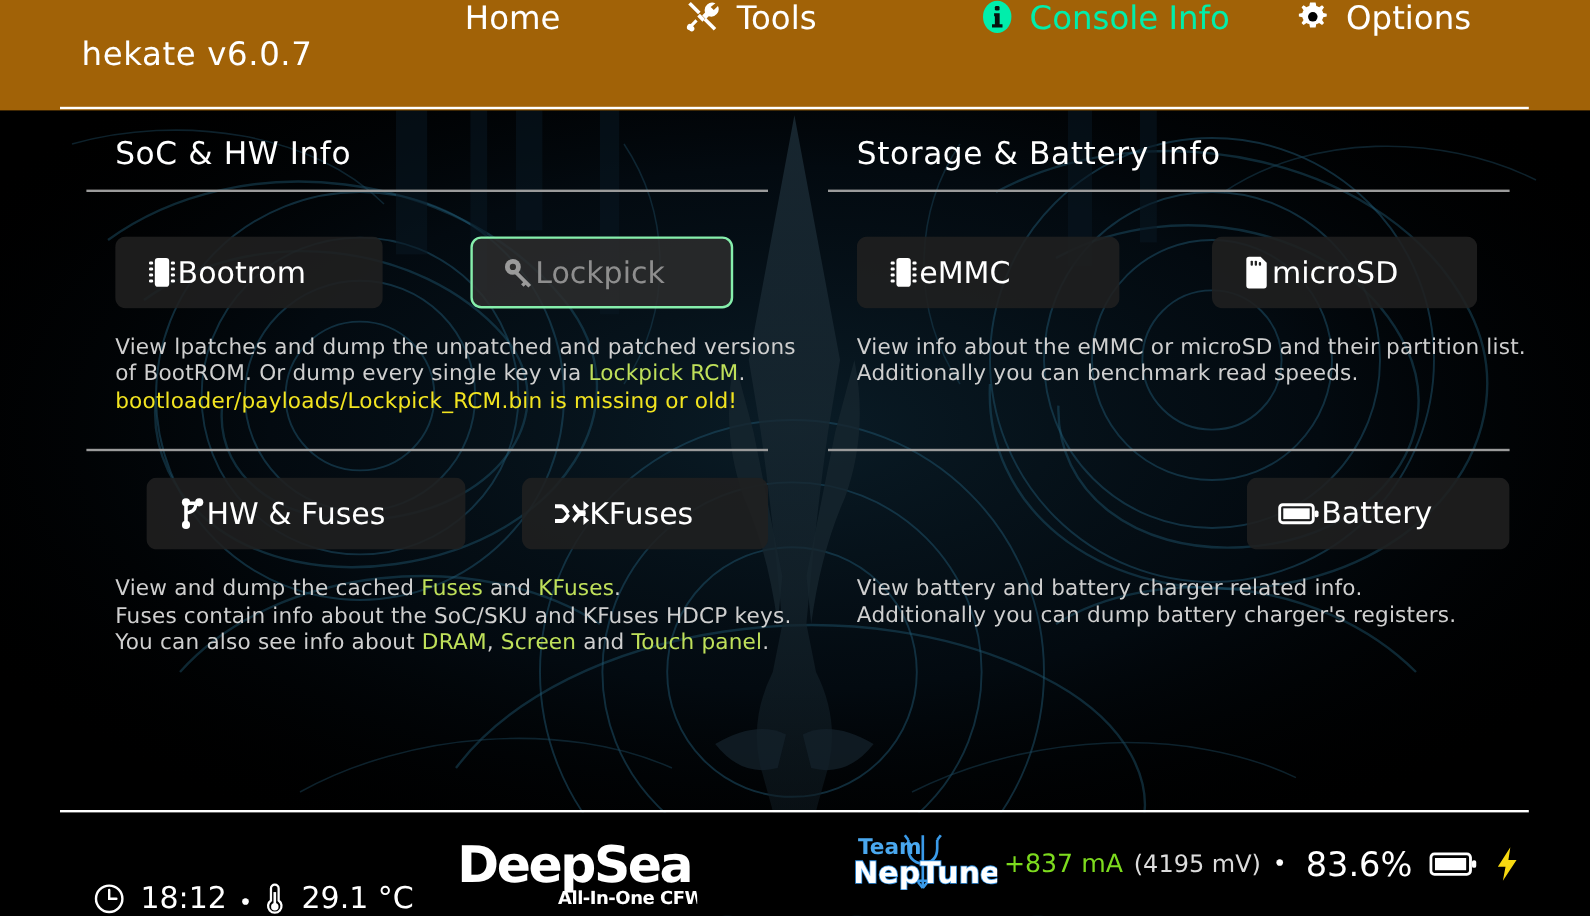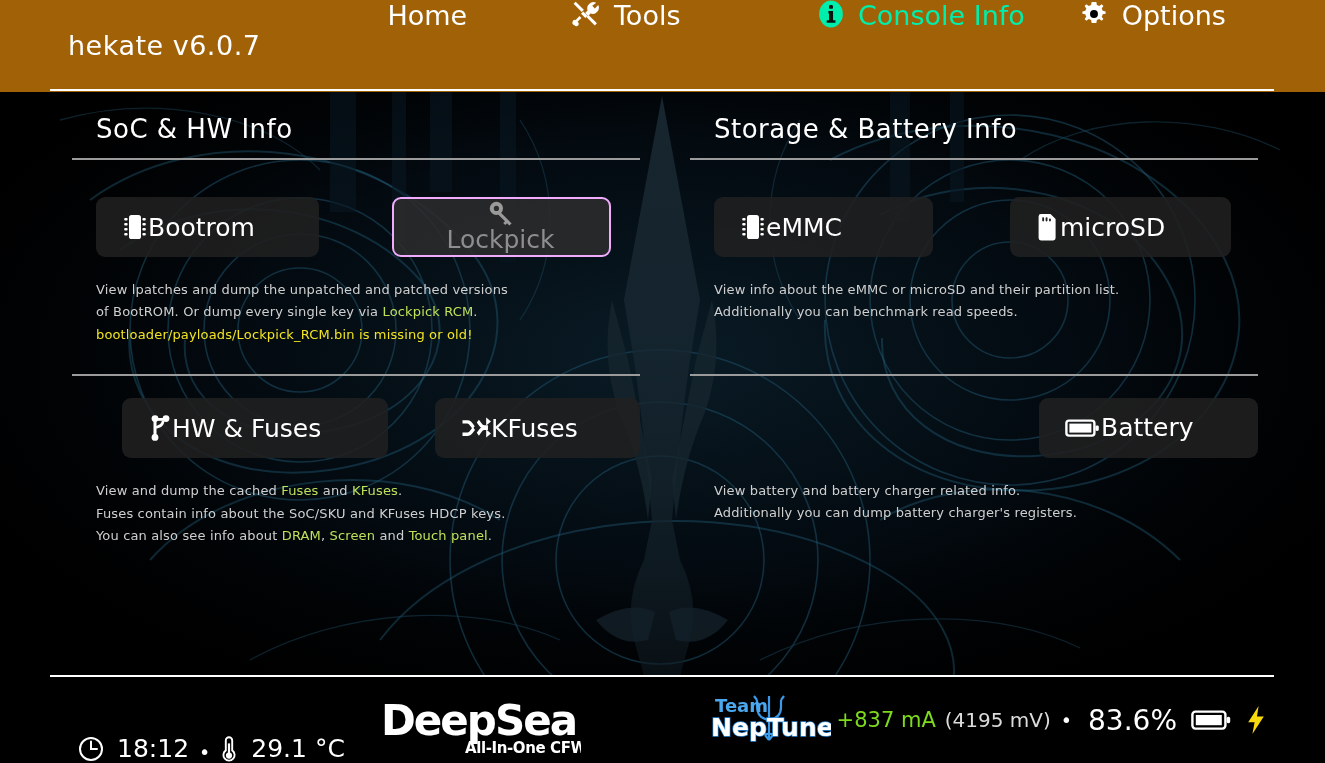--- a/index.html
+++ b/index.html
@@ -92,29 +92,28 @@
   .btn.w-bootrom { width: 223px; margin-right: 73px; }
   .btn.w-lockpick { width: 219px; }
   .btn.w-emmc { width: 219px; margin-right: 77px; }
   .btn.w-microsd { width: 221px; }
   .btn.w-hwfuses { width: 266px; margin-right: 47px; }
   .btn.w-kfuses { width: 205px; }
   .btn.w-battery { width: 219px; }
   .btn.disabled {
     color: #8e8e8e;
     background: rgba(45,45,45,0.85);
-    border: 2px solid #f0abfc;
-    flex-direction: column;
+    border: 2px solid #86efac;
   }
   .btn.disabled .ic-fill { fill: #9a9a9a; }
   .btn-label { line-height: 1; }
 
   .desc {
     margin-top: 22px; padding-left: 24px;
-    font-size: 13px; line-height: 22.4px; color: #cfcfcf;
+    font-size: 18px; line-height: 22.4px; color: #cfcfcf;
     letter-spacing: .15px;
   }
   .desc .ln { white-space: nowrap; display: block; }
   .g { color: #bfe05a; }
   .y { color: #f2e420; }
 
   .mid-rule {
     width: 568px; height: 2px; background: #9b9b9b;
     margin-top: 28px;
   }

